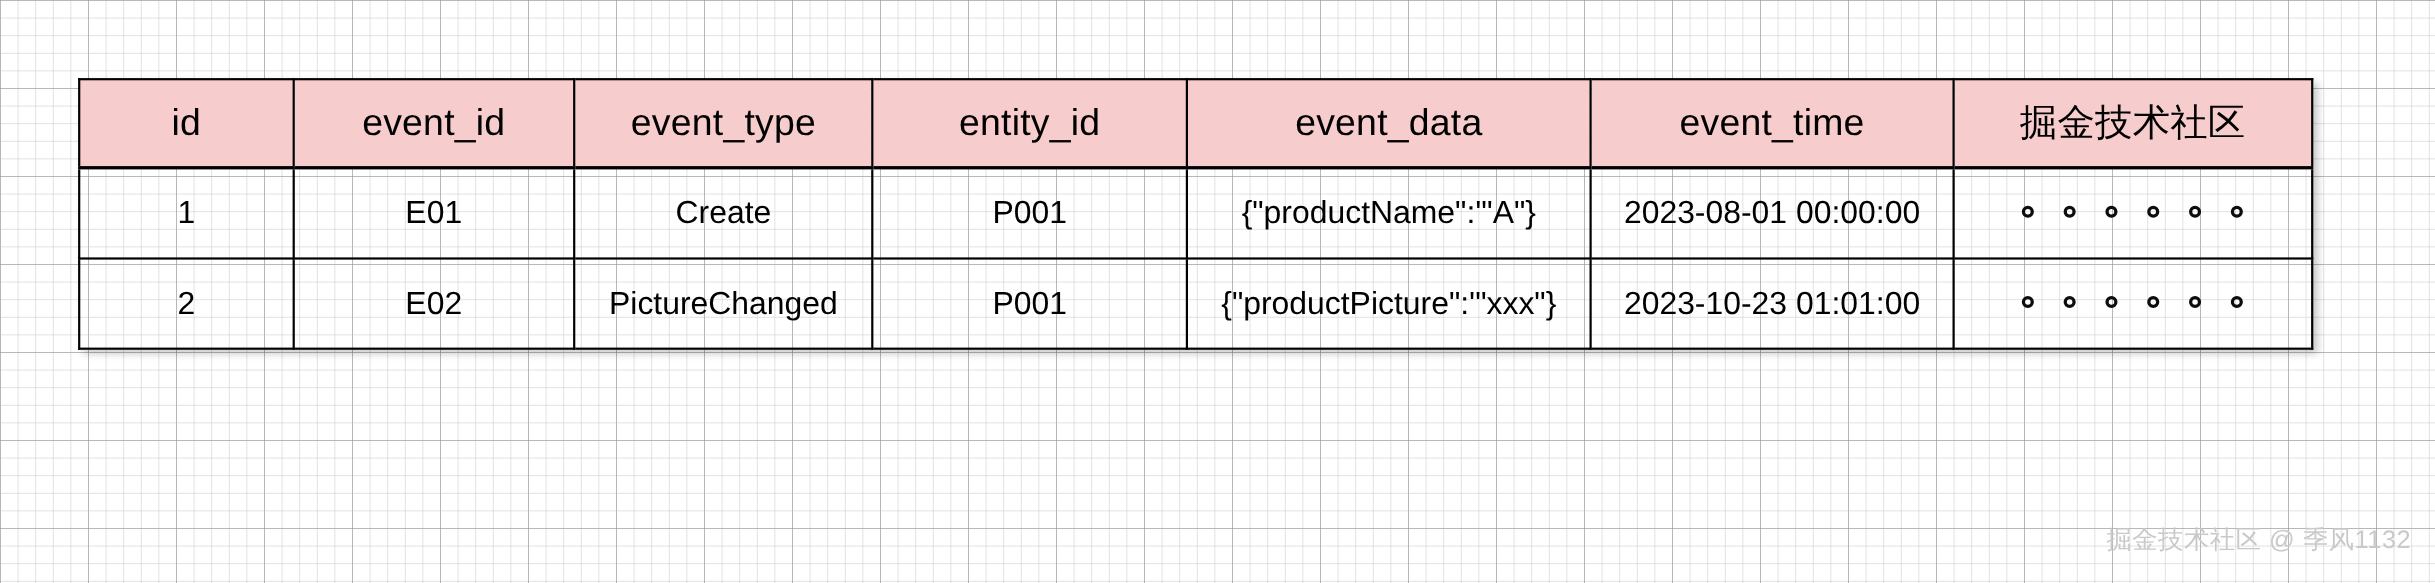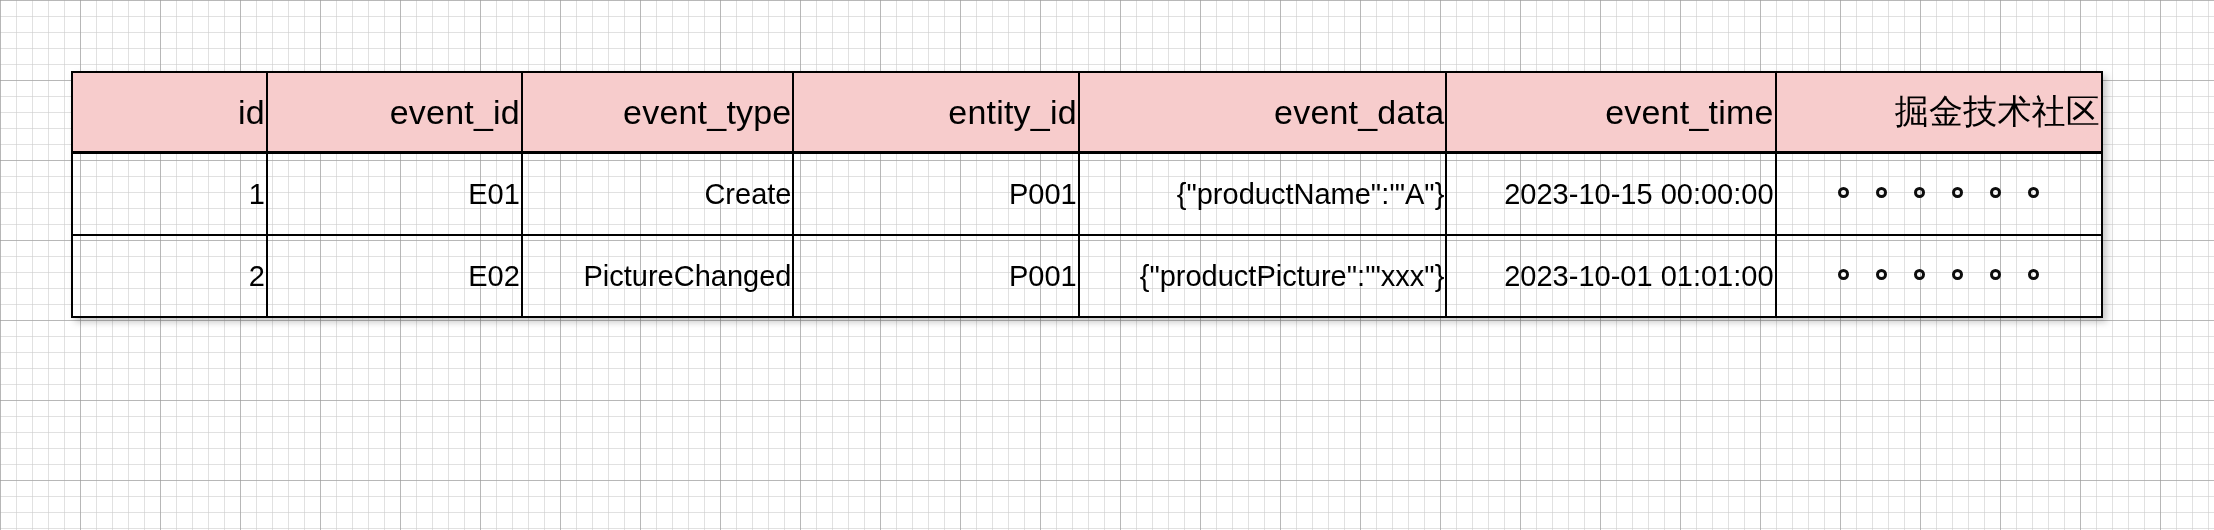--- a/index.html
+++ b/index.html
@@ -42,21 +42,21 @@
     width: 2032px;
     border-collapse: collapse;
     table-layout: fixed;
     box-shadow: 4px 4px 7px rgba(0,0,0,0.22);
     background: transparent;
   }
 
   #event-table th,
   #event-table td {
     border: 2px solid #000000;
-    text-align: right;
+    text-align: center;
     vertical-align: middle;
     color: #000000;
     background-clip: padding-box;
   }
 
   #event-table thead th {
     background-color: #f7cccc;
     height: 76px;
     font-weight: normal;
     font-size: 34px;
@@ -145,48 +145,49 @@
       </tr>
     </thead>
 
     <tbody>
       <tr>
         <td class="cell-id">1</td>
         <td class="cell-eventid">E01</td>
         <td class="cell-eventtype">Create</td>
         <td class="cell-entityid">P001</td>
         <td class="cell-eventdata">{"productName":'"A"}</td>
-        <td class="cell-eventtime">2023-10-15 00:00:00</td>
+        <td class="cell-eventtime">2023-08-01 00:00:00</td>
         <td class="cell-dots">
           <span class="dots-row">
             <span class="dot-mark"></span>
             <span class="dot-mark"></span>
             <span class="dot-mark"></span>
             <span class="dot-mark"></span>
             <span class="dot-mark"></span>
             <span class="dot-mark"></span>
           </span>
         </td>
       </tr>
 
       <tr>
         <td class="cell-id">2</td>
         <td class="cell-eventid">E02</td>
         <td class="cell-eventtype">PictureChanged</td>
         <td class="cell-entityid">P001</td>
         <td class="cell-eventdata">{"productPicture":'"xxx"}</td>
-        <td class="cell-eventtime">2023-10-01 01:01:00</td>
+        <td class="cell-eventtime">2023-10-23 01:01:00</td>
         <td class="cell-dots">
           <span class="dots-row">
             <span class="dot-mark"></span>
             <span class="dot-mark"></span>
             <span class="dot-mark"></span>
             <span class="dot-mark"></span>
             <span class="dot-mark"></span>
             <span class="dot-mark"></span>
           </span>
         </td>
       </tr>
     </tbody>
   </table>
 
+  <div id="watermark">掘金技术社区 @ 季风1132</div>
 
 </div>
 
 </body></html>

